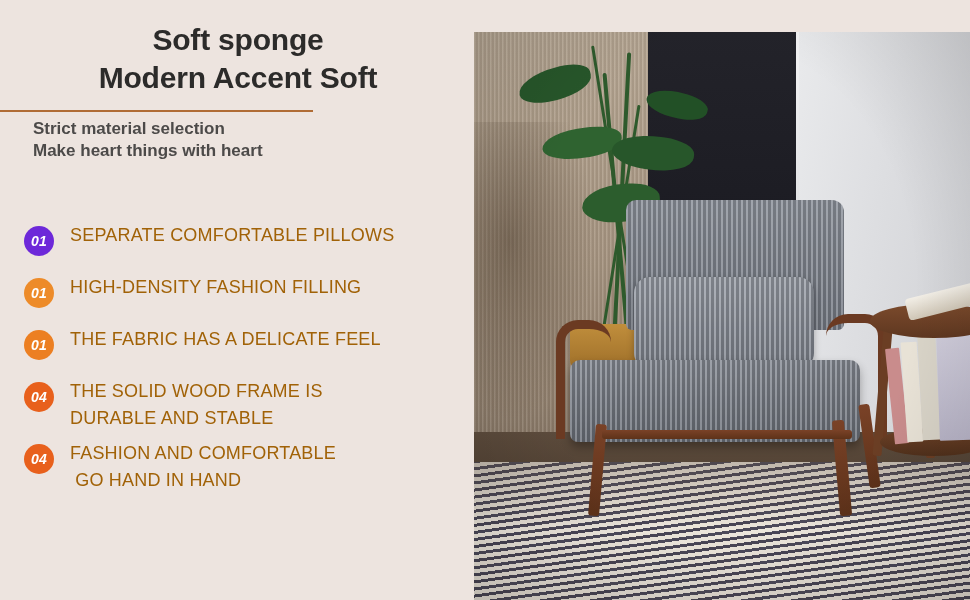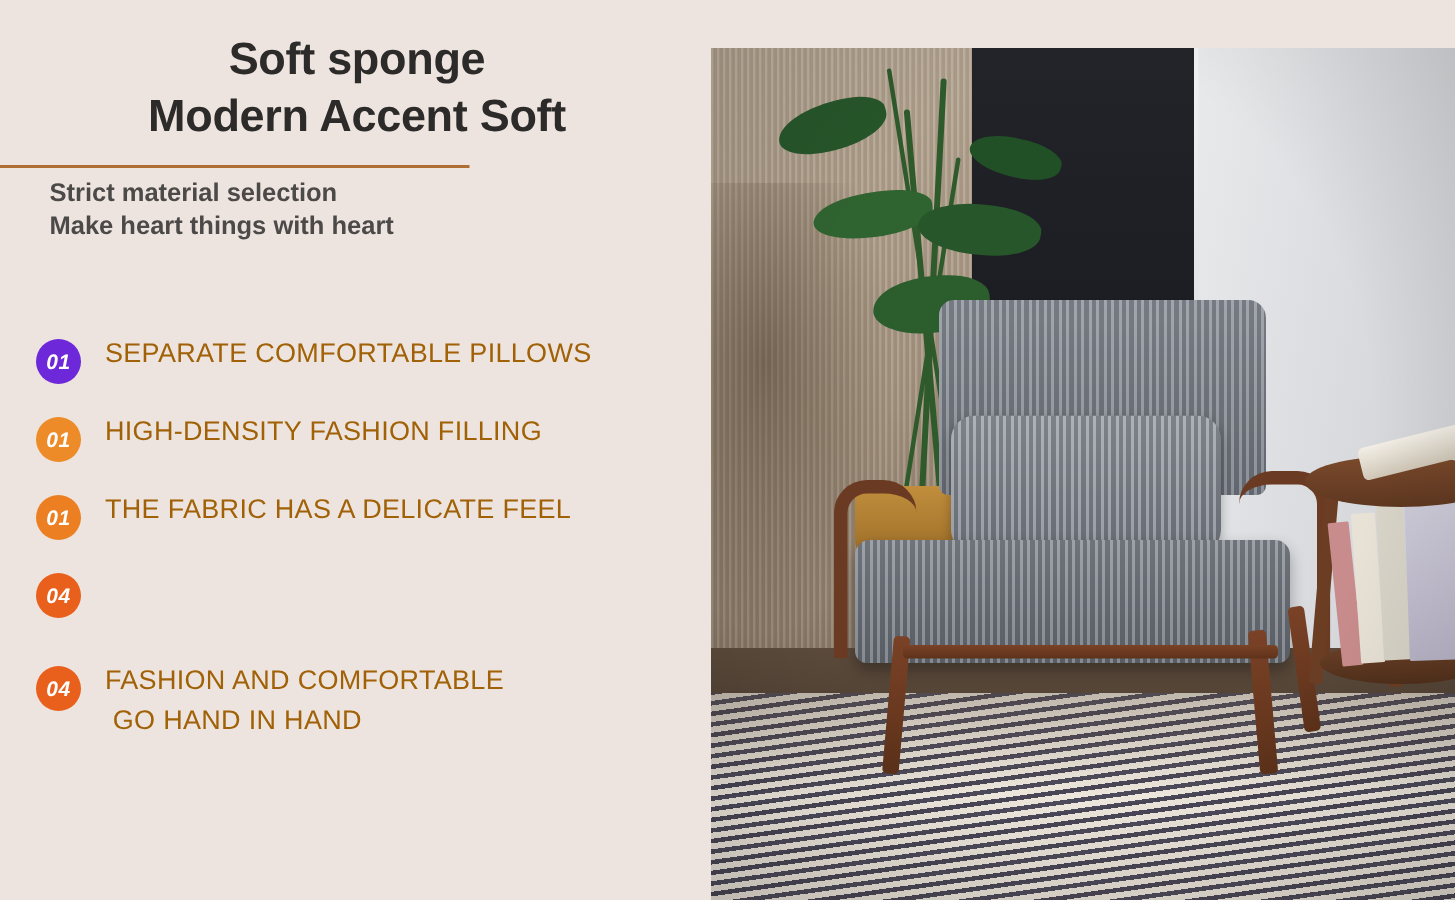--- a/index.html
+++ b/index.html
@@ -222,20 +222,22 @@
         <div class="feature-text">HIGH-DENSITY FASHION FILLING</div>
       </div>
 
       <div class="feature">
         <div class="badge" style="background: rgb(236, 127, 34);">01</div>
         <div class="feature-text">THE FABRIC HAS A DELICATE FEEL</div>
       </div>
 
       <div class="feature tall">
         <div class="badge" style="background: rgb(232, 96, 28);">04</div>
+        <div class="feature-text">THE SOLID WOOD FRAME IS
+DURABLE AND STABLE</div>
       </div>
 
       <div class="feature tall">
         <div class="badge" style="background: rgb(232, 96, 28);">04</div>
         <div class="feature-text">FASHION AND COMFORTABLE
  GO HAND IN HAND</div>
       </div>
 
     </div>
   </div>

